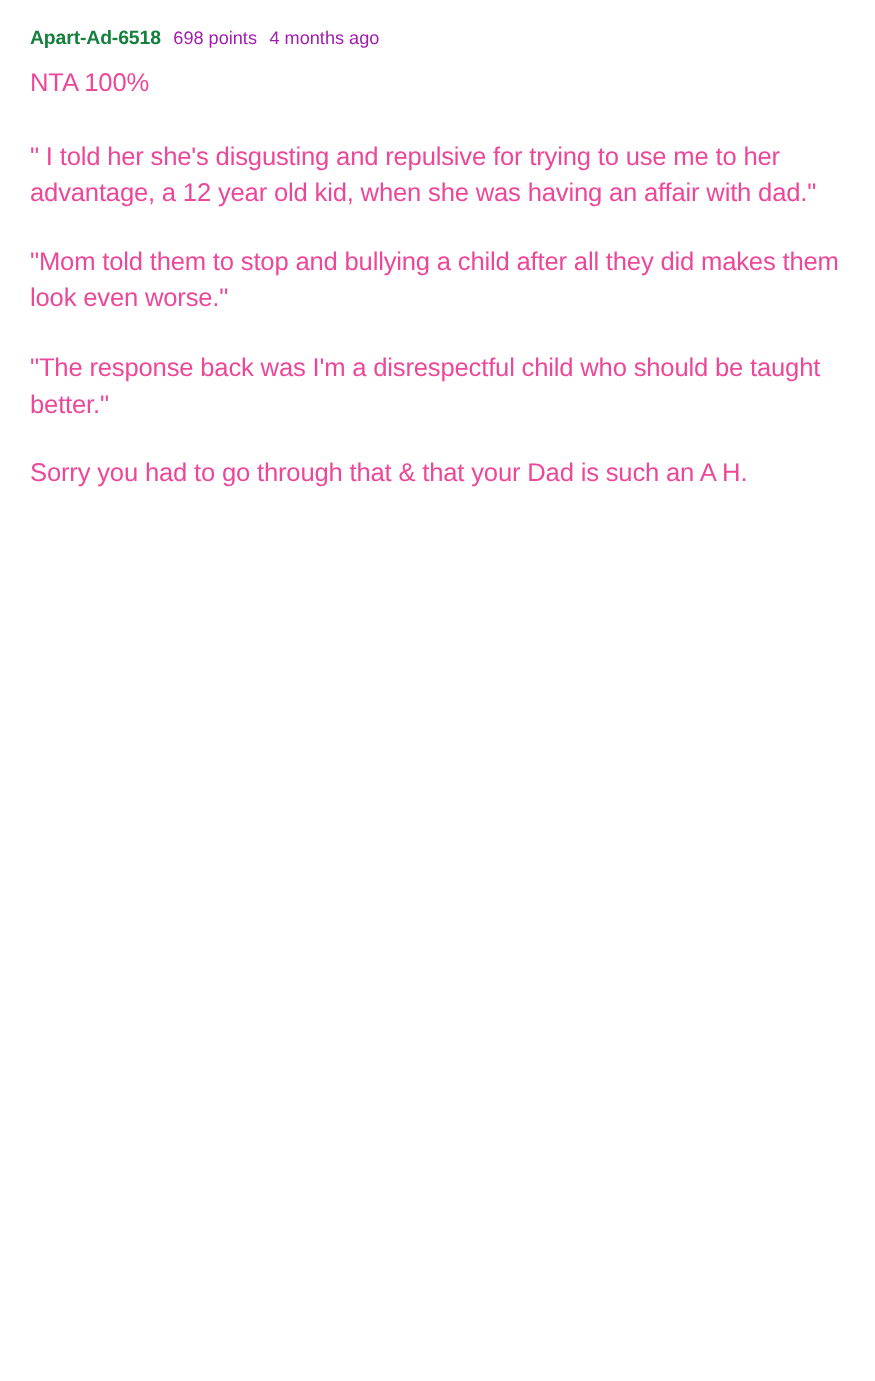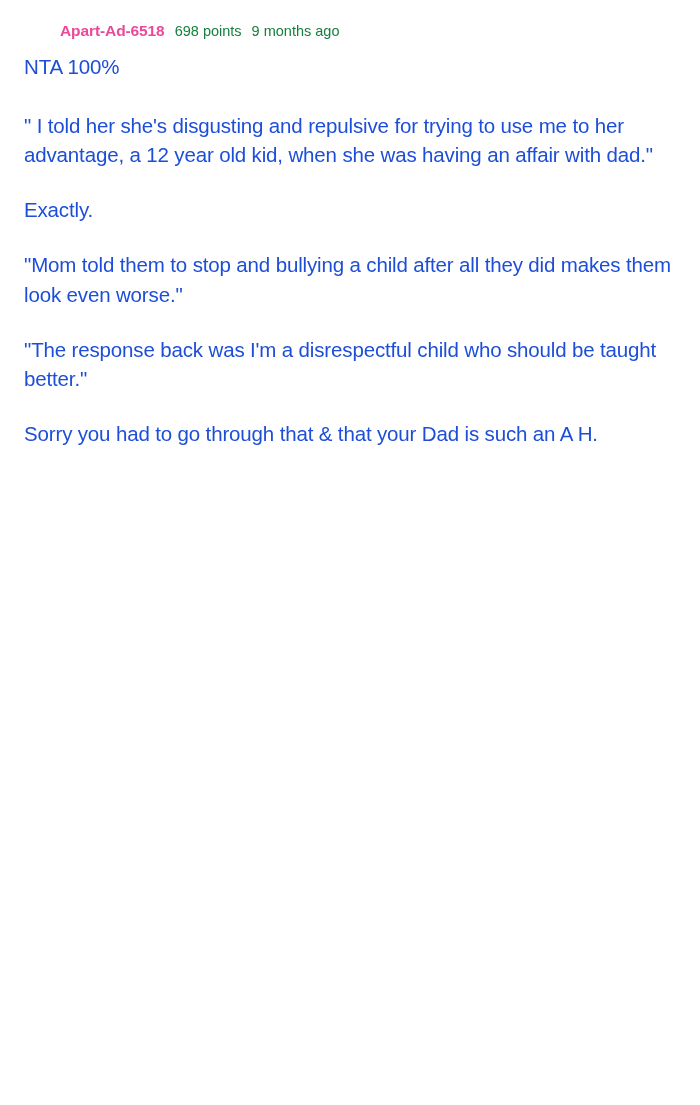--- a/index.html
+++ b/index.html
@@ -20,59 +20,57 @@
     padding: 22px 24px 0 24px;
   }
   .comment-header {
     display: flex;
     align-items: baseline;
     gap: 10px;
     margin-bottom: 12px;
     white-space: nowrap;
   }
   .author {
-    color: #ec4899;
+    color: #15803d;
     font-weight: bold;
     font-size: 15.5px;
     letter-spacing: -0.1px;
-    margin-left: 36px;
   }
   .points, .timestamp {
-    color: #15803d;
+    color: #a21caf;
     font-size: 14.5px;
   }
   .comment-body {
     font-size: 20.5px;
     line-height: 1.42;
-    color: #1d4ed8;
+    color: #ec4899;
     letter-spacing: -0.15px;
   }
   .para {
     margin: 0 0 26px 0;
   }
   .para:first-child {
     margin-bottom: 30px;
   }
   .para:last-child {
     margin-bottom: 14px;
   }
 </style>
 </head>
 <body>
 
 <div class="comment">
 
   <div class="comment-header">
     <span class="author">Apart-Ad-6518</span>
     <span class="points">698 points</span>
-    <span class="timestamp">9 months ago</span>
+    <span class="timestamp">4 months ago</span>
   </div>
 
   <div class="comment-body">
     <p class="para">NTA 100%</p>
     <p class="para">" I told her she's disgusting and repulsive for trying to use me to her advantage, a 12 year old kid, when she was having an affair with dad."</p>
-    <p class="para">Exactly.</p>
     <p class="para">"Mom told them to stop and bullying a child after all they did makes them look even worse."</p>
     <p class="para">"The response back was I'm a disrespectful child who should be taught better."</p>
     <p class="para">Sorry you had to go through that &amp; that your Dad is such an A H.</p>
   </div>
 
 </div>
 
 </body></html>

